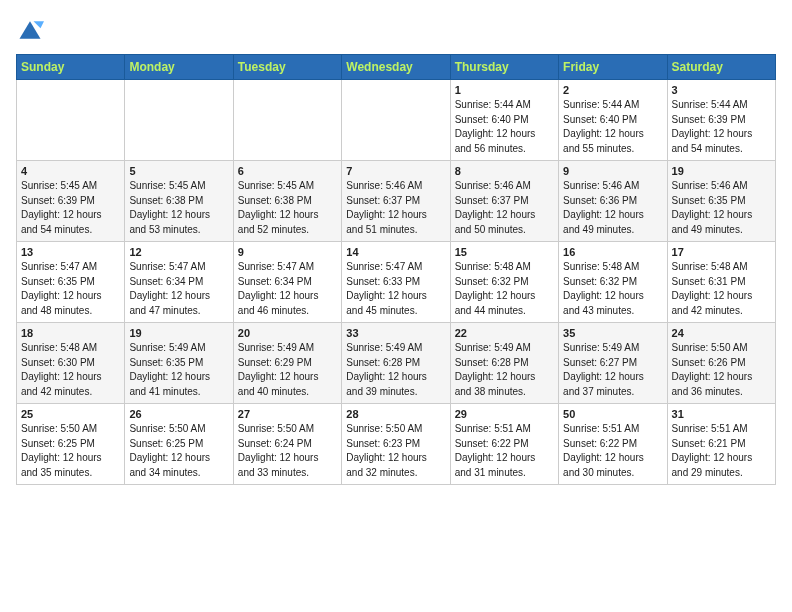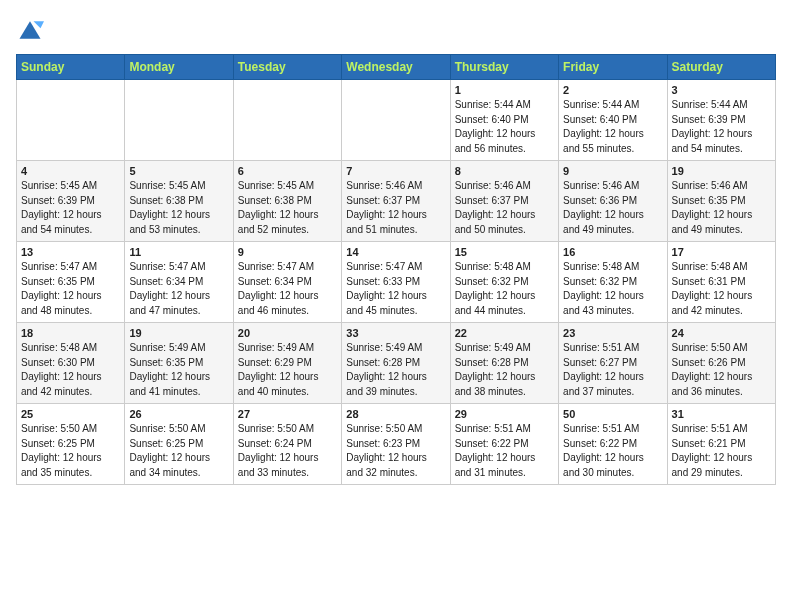--- a/index.html
+++ b/index.html
@@ -207,21 +207,21 @@
       </tr>
       <tr>
         <td>
           <span class="day-num">13</span>
           <div class="day-info">Sunrise: 5:47 AM
 Sunset: 6:35 PM
 Daylight: 12 hours
 and 48 minutes.</div>
         </td>
         <td>
-          <span class="day-num">11</span>
+          <span class="day-num">12</span>
           <div class="day-info">Sunrise: 5:47 AM
 Sunset: 6:34 PM
 Daylight: 12 hours
 and 47 minutes.</div>
         </td>
         <td>
           <span class="day-num">9</span>
           <div class="day-info">Sunrise: 5:47 AM
 Sunset: 6:34 PM
 Daylight: 12 hours
@@ -286,22 +286,22 @@
 and 39 minutes.</div>
         </td>
         <td>
           <span class="day-num">22</span>
           <div class="day-info">Sunrise: 5:49 AM
 Sunset: 6:28 PM
 Daylight: 12 hours
 and 38 minutes.</div>
         </td>
         <td>
-          <span class="day-num">23</span>
-          <div class="day-info">Sunrise: 5:51 AM
+          <span class="day-num">35</span>
+          <div class="day-info">Sunrise: 5:49 AM
 Sunset: 6:27 PM
 Daylight: 12 hours
 and 37 minutes.</div>
         </td>
         <td>
           <span class="day-num">24</span>
           <div class="day-info">Sunrise: 5:50 AM
 Sunset: 6:26 PM
 Daylight: 12 hours
 and 36 minutes.</div>

